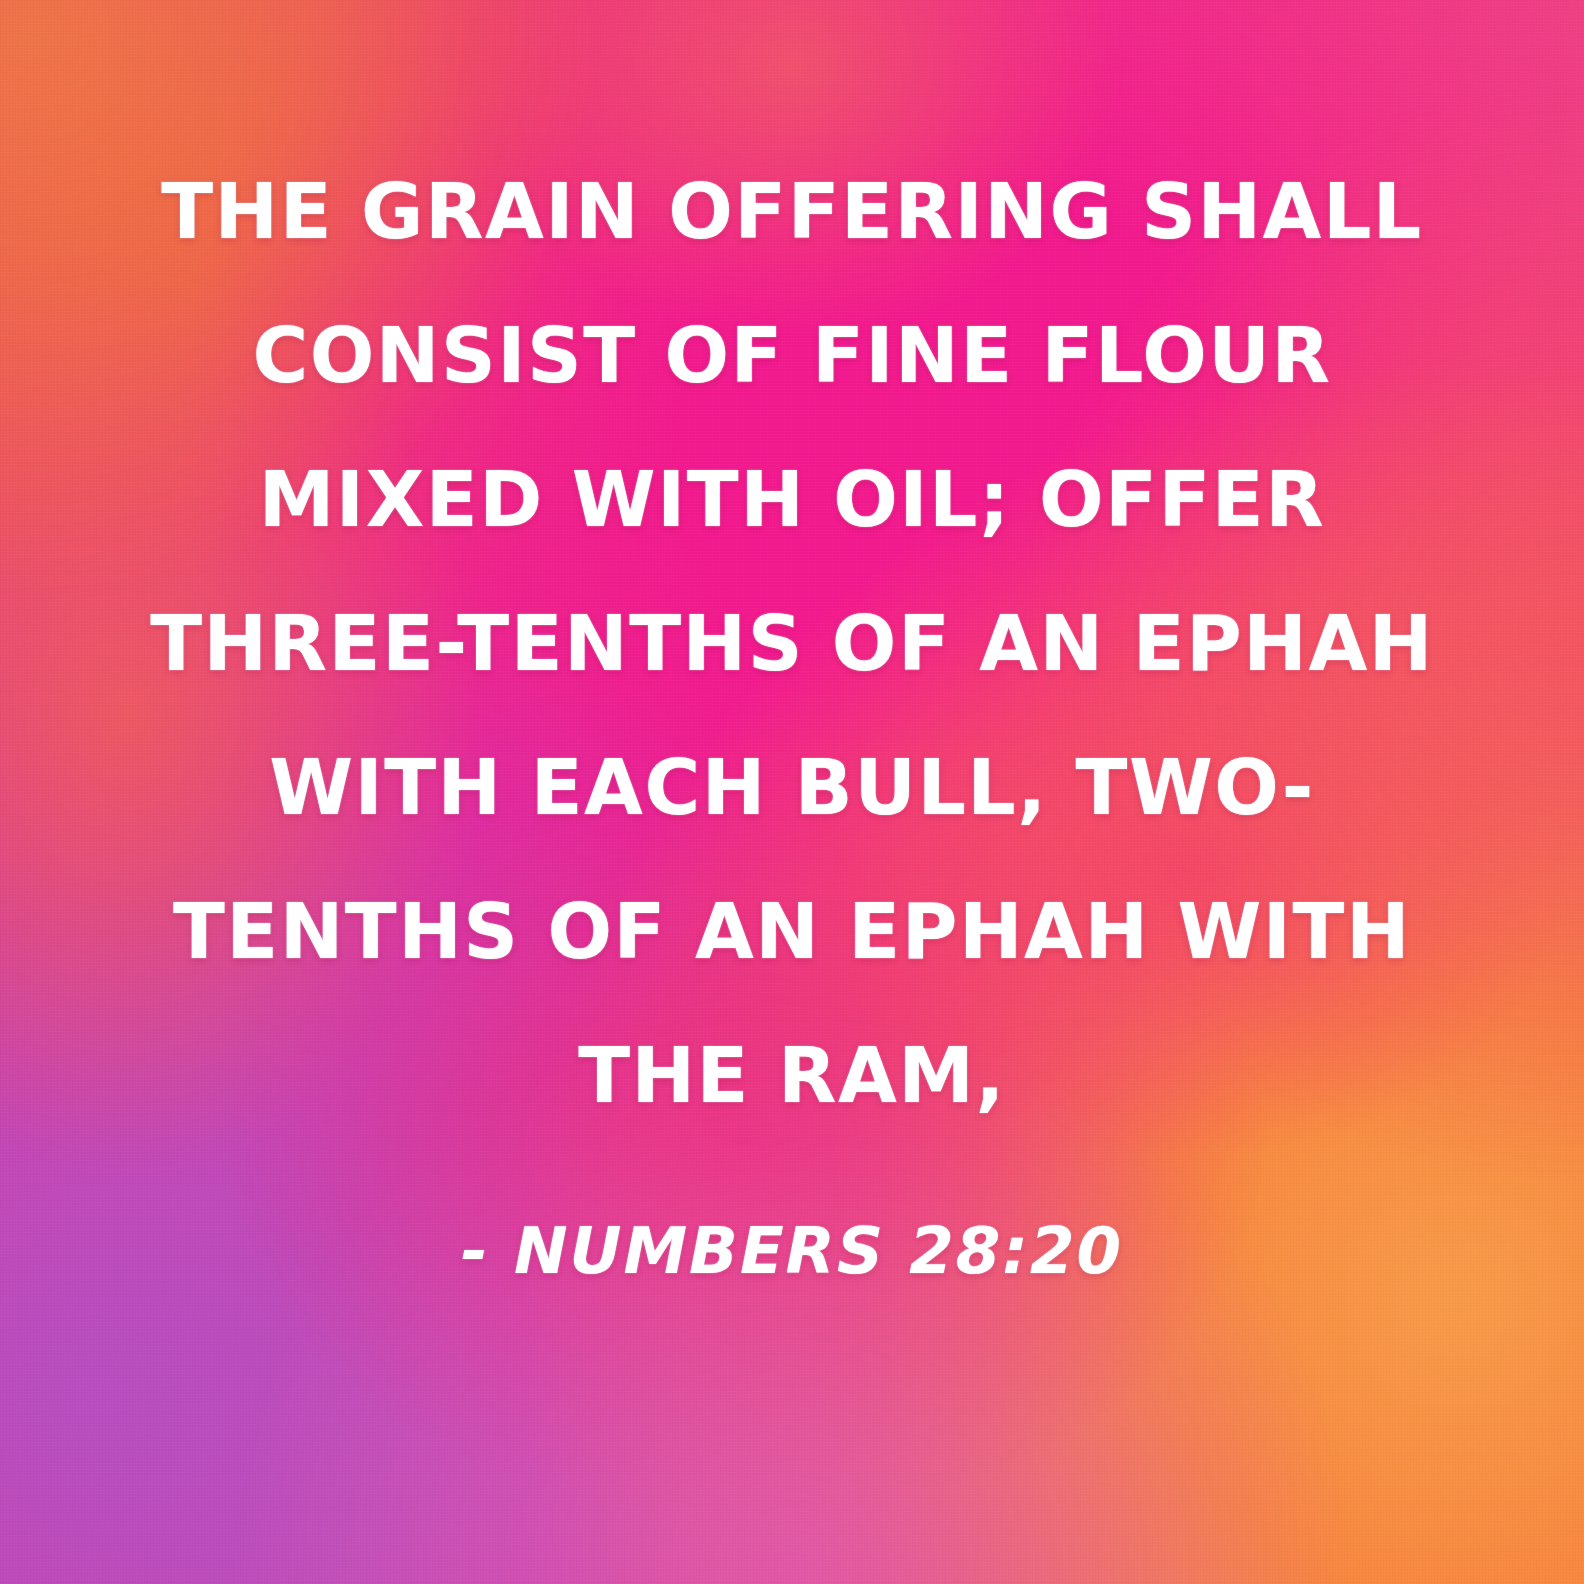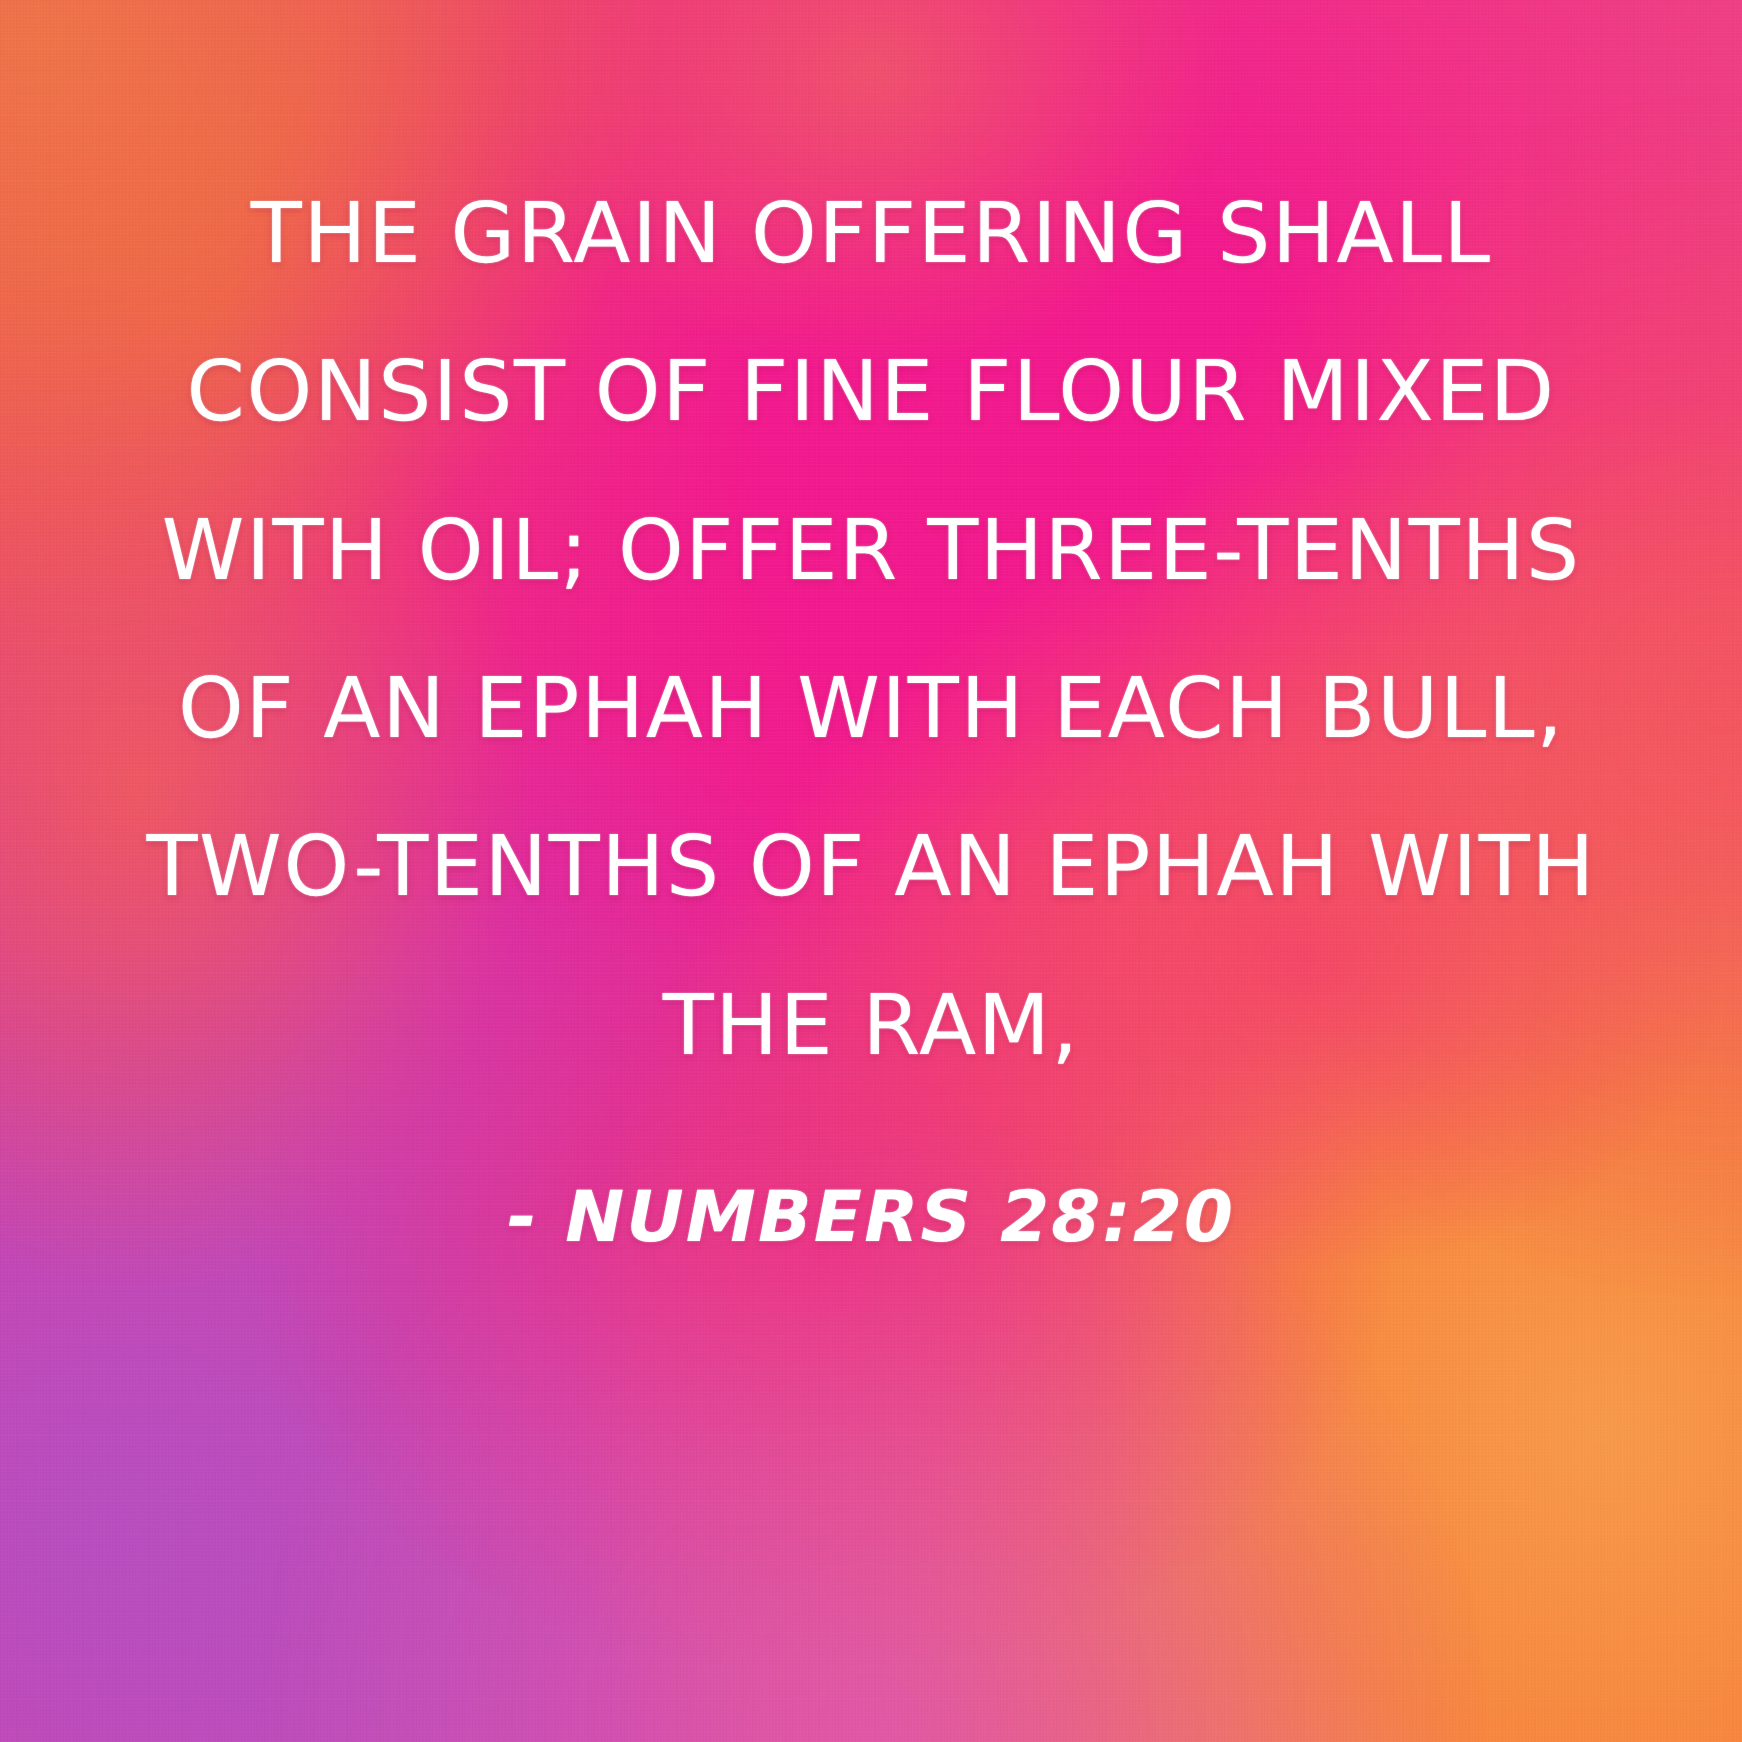--- a/index.html
+++ b/index.html
@@ -79,21 +79,21 @@
     align-items: center;
     padding-top: 140px;
     box-sizing: border-box;
   }
 
   .verse-text {
     width: 1320px;
     text-align: center;
     color: #ffffff;
     font-family: "DejaVu Sans", sans-serif;
-    font-weight: 400;
+    font-weight: 700;
     font-size: 76px;
     line-height: 144px;
     letter-spacing: 1.5px;
     text-transform: uppercase;
     text-shadow:
       0 0 2px rgba(255,255,255,0.55),
       0 2px 6px rgba(150,10,70,0.28);
   }
 
   .verse-ref {

